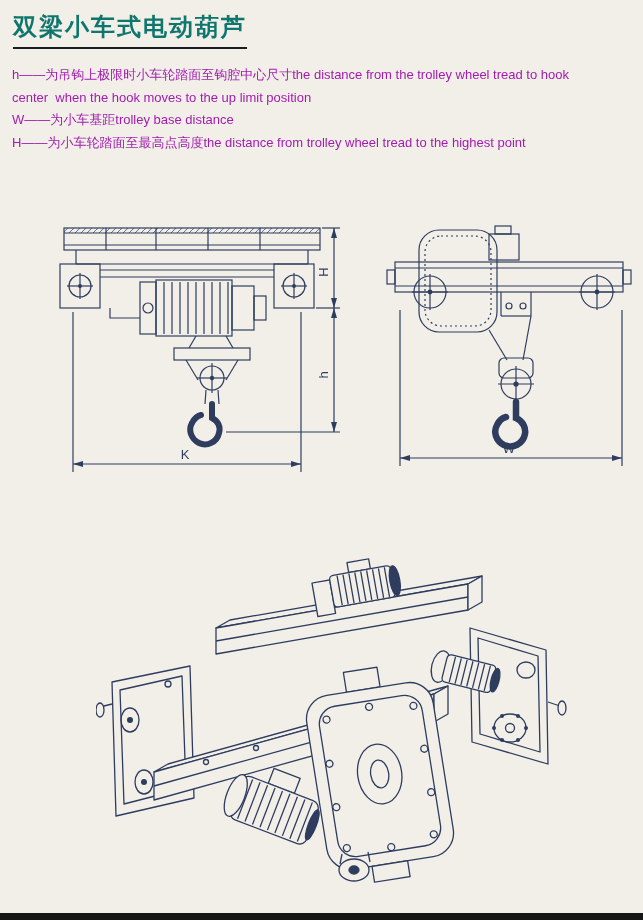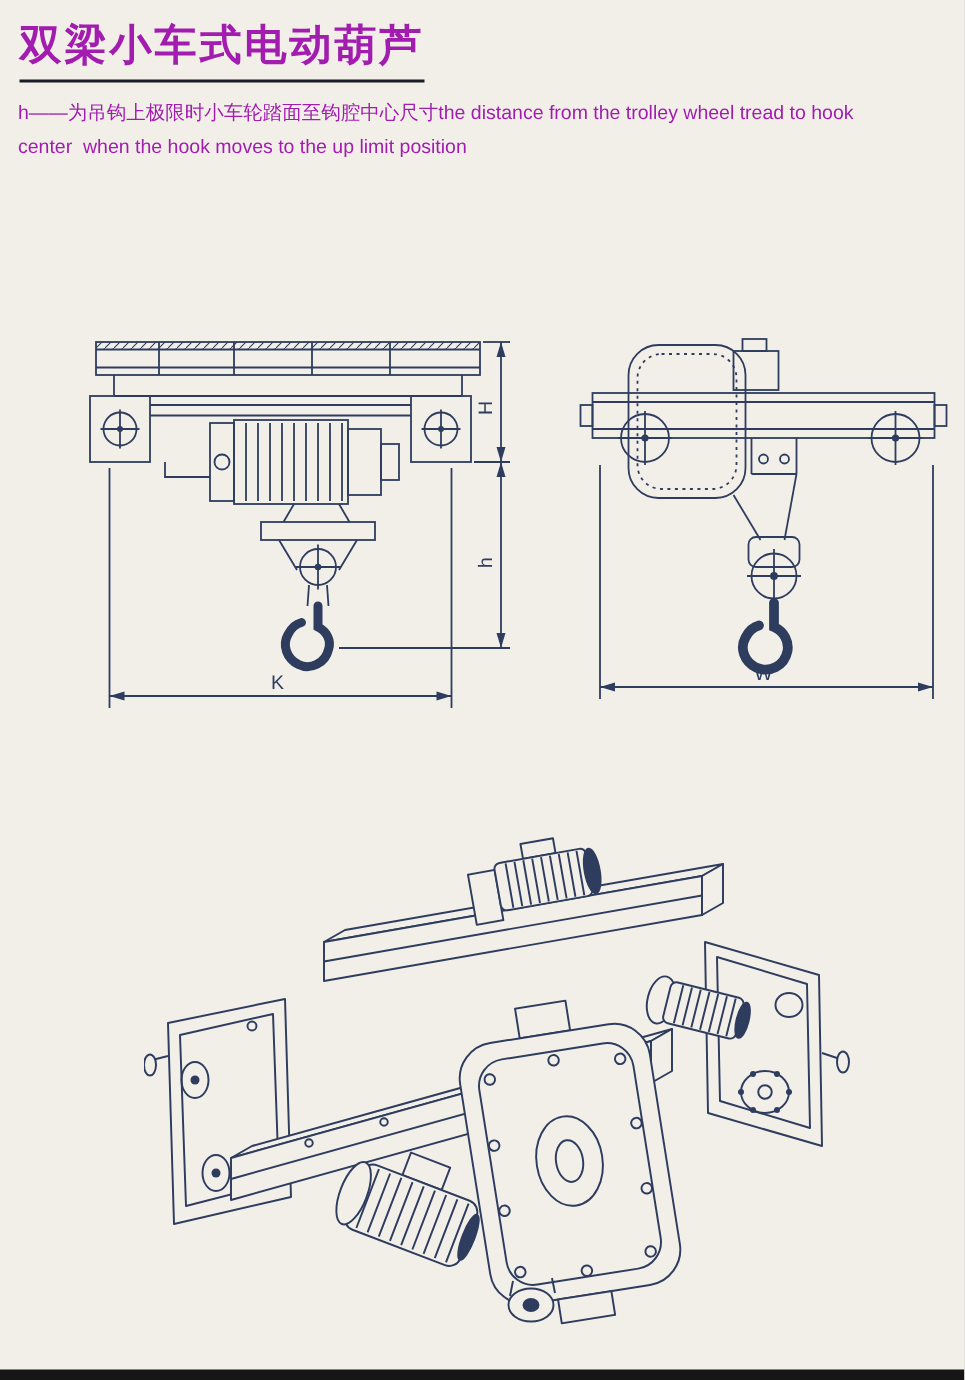--- a/index.html
+++ b/index.html
@@ -4,21 +4,21 @@
 <style>
   * { margin:0; padding:0; box-sizing:border-box; }
   html,body { background:#d8d5cf; }
   .page {
     position:relative; width:643px; height:920px;
     background:#f2efe9; overflow:hidden;
     font-family:"Liberation Sans", sans-serif;
   }
   .title {
     position:absolute; left:13px; top:11px;
-    font-size:28px; font-weight:bold; color:#a21caf;
+    font-size:24px; font-weight:bold; color:#0f766e;
     letter-spacing:2px; border-bottom:2px solid #1a1d24; padding-bottom:4px;
   }
   .notes {
     position:absolute; left:12px; top:64px; width:628px;
     color:#a21caf; font-size:13px; line-height:22.5px;
   }
   .note-line { white-space:pre; }
   svg { position:absolute; }
   .fv  { left:46px;  top:220px; }
   .sv  { left:385px; top:224px; }
@@ -35,20 +35,22 @@
 </head>
 <body>
 
 <div class="page">
 
   <h1 class="title">双梁小车式电动葫芦</h1>
 
   <div class="notes">
     <div class="note-line">h——为吊钩上极限时小车轮踏面至钩腔中心尺寸the distance from the trolley wheel tread to hook</div>
     <div class="note-line">center  when the hook moves to the up limit position</div>
+    <div class="note-line">W——为小车基距trolley base distance</div>
+    <div class="note-line">H——为小车轮踏面至最高点高度the distance from trolley wheel tread to the highest point</div>
   </div>
 
   <svg class="fv" width="300" height="270" viewBox="0 0 300 270">
     <defs>
       <pattern id="hatch" width="6" height="6" patternUnits="userSpaceOnUse">
         <path d="M0,6 L6,0" stroke="#2e3c5e" stroke-width="0.7"></path>
       </pattern>
     </defs>
     <g stroke="#2e3c5e" fill="none" stroke-width="1.2">
       <g>

